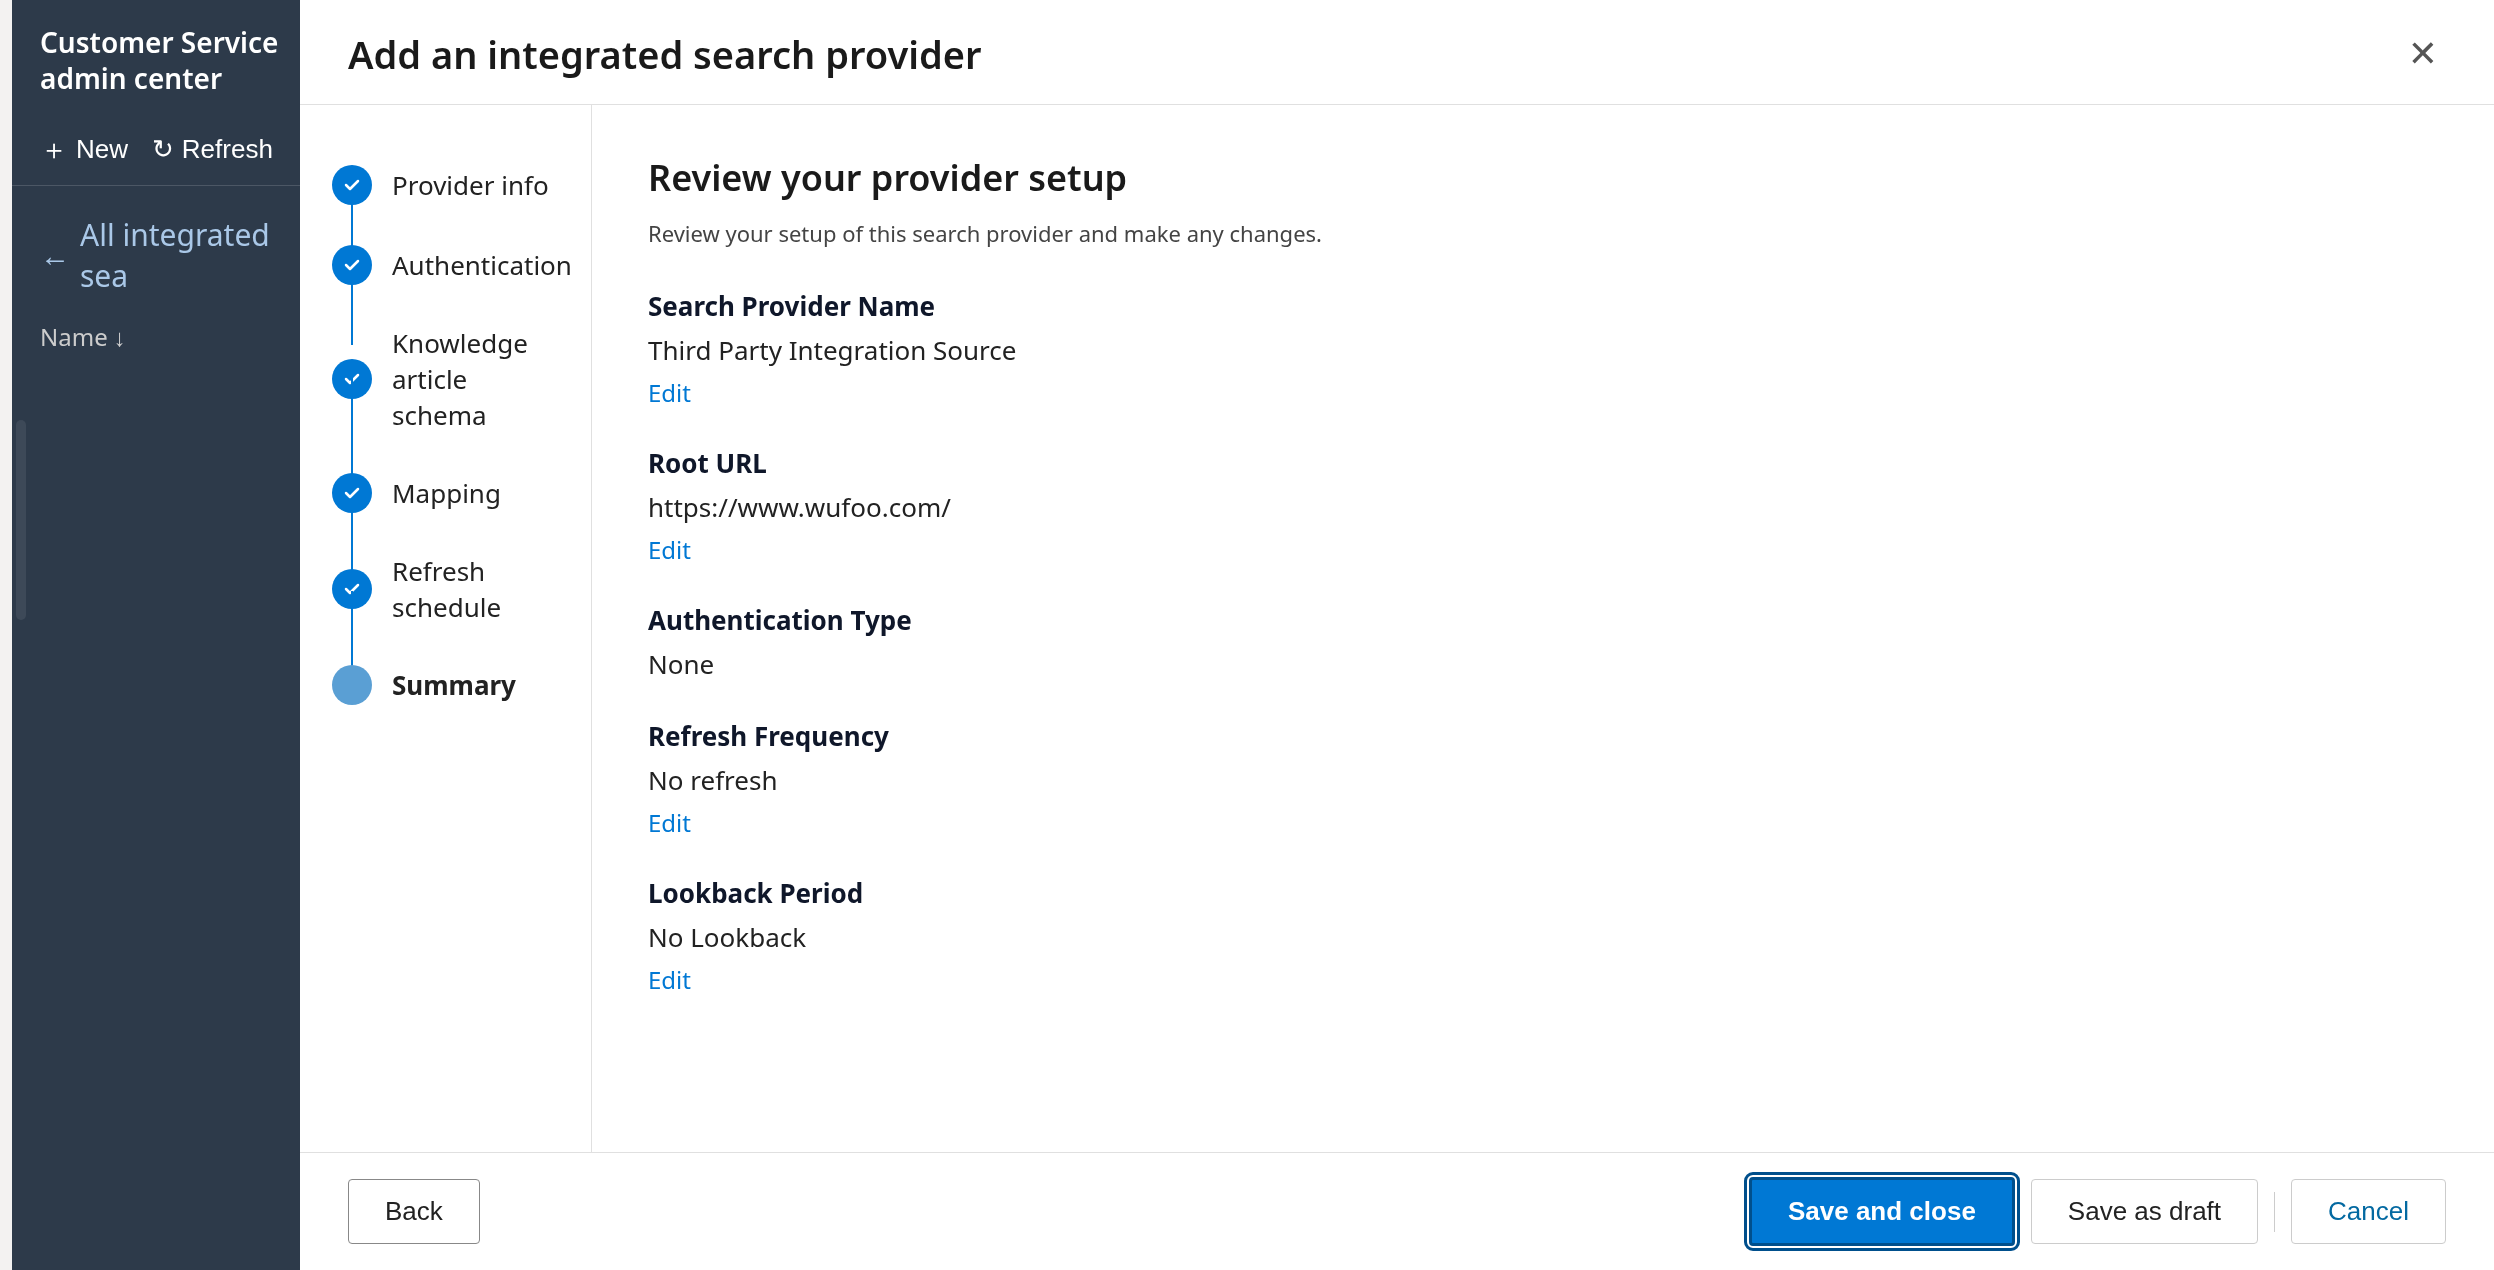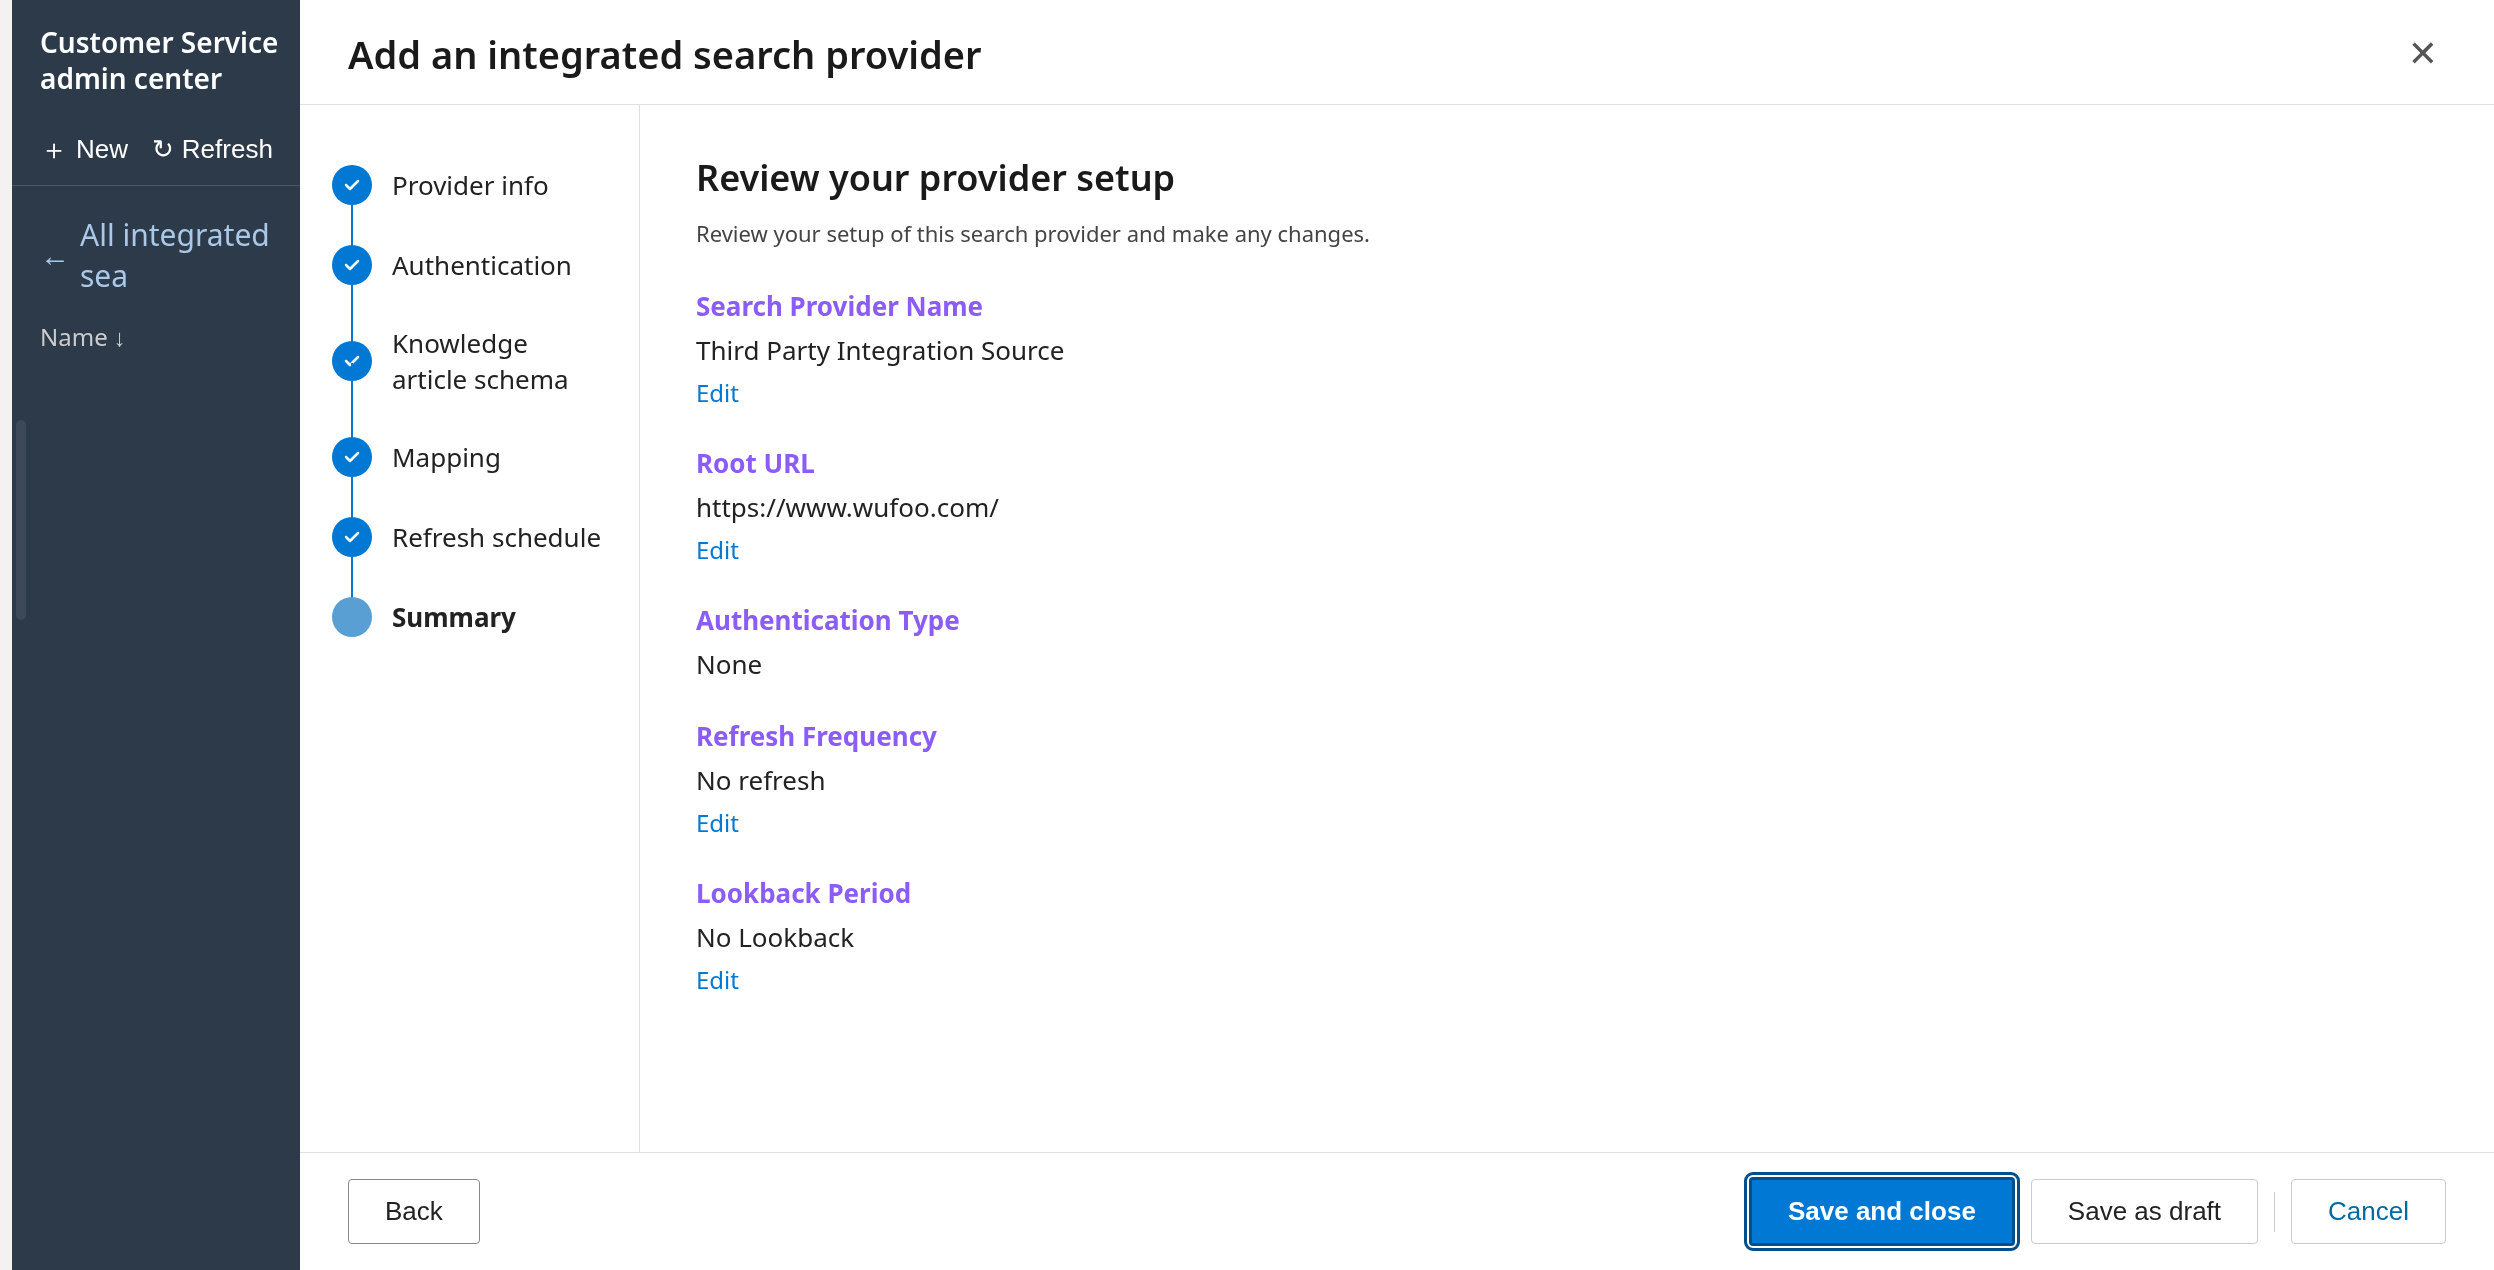--- a/index.html
+++ b/index.html
@@ -81,21 +81,21 @@
       line-height: 1;
     }
     .modal-body {
       display: flex;
       flex: 1;
       overflow: hidden;
     }
 
     
     .wizard-steps {
-      width: 340px;
+      width: 292px;
       flex-shrink: 0;
       padding: 40px 32px;
       border-right: 1px solid #e0e0e0;
       display: flex;
       flex-direction: column;
       gap: 0;
     }
     .step-item {
       display: flex;
       align-items: center;
@@ -154,21 +154,21 @@
       color: #444;
       margin-bottom: 40px;
     }
 
     .field-section {
       margin-bottom: 36px;
     }
     .field-label {
       font-size: 26px;
       font-weight: 700;
-      color: #8b5cf6;
+      color: #0f172a;
       margin-bottom: 8px;
     }
     .field-value {
       font-size: 26px;
       color: #222;
       margin-bottom: 8px;
     }
     .field-edit {
       font-size: 24px;
       color: #0078d4;

